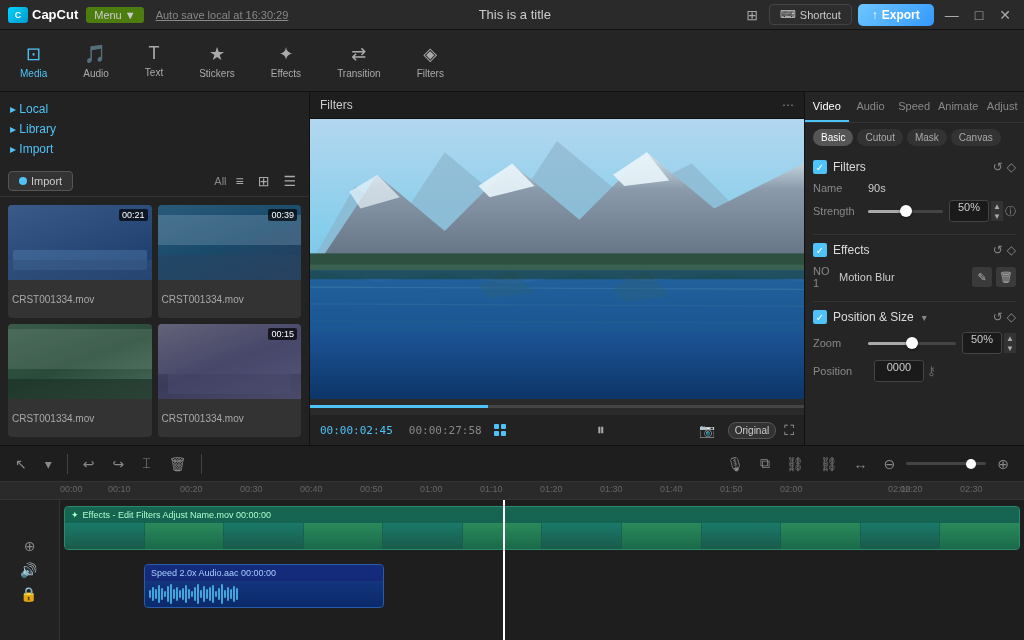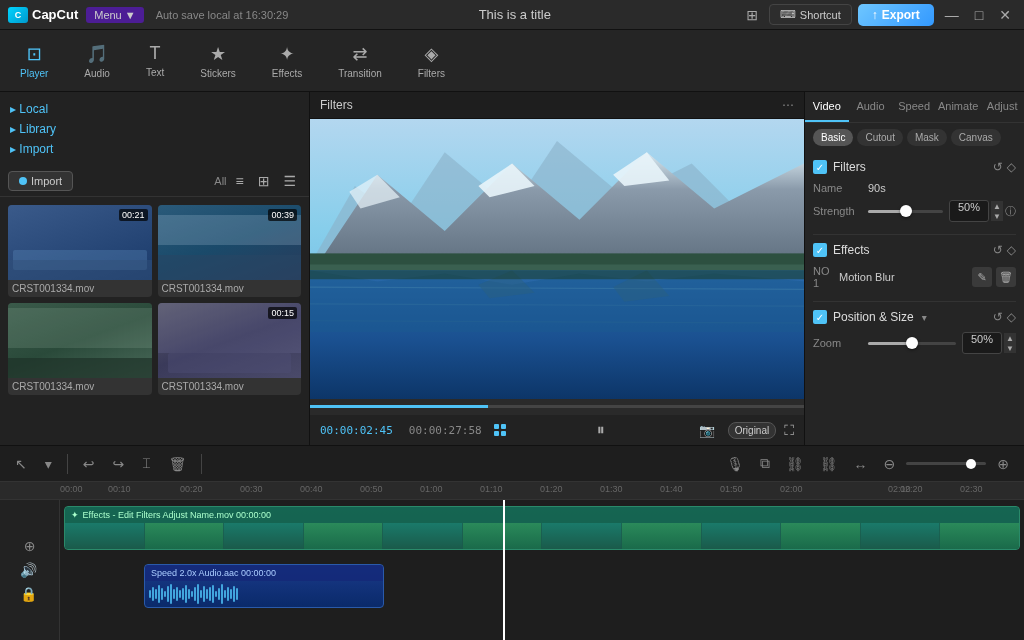--- a/index.html
+++ b/index.html
@@ -2,22 +2,22 @@
 <html><head>
   <meta charset="utf-8">
   <style>
     * { box-sizing: border-box; margin: 0; padding: 0; }
     body { background: #1a1a1a; color: #ccc; font-family: -apple-system, BlinkMacSystemFont, 'Segoe UI', sans-serif; font-size: 12px; width: 1024px; height: 640px; overflow: hidden; display: flex; flex-direction: column; }
 
     
     .top-bar { background: #2a2a2a; height: 30px; display: flex; align-items: center; padding: 0 8px; gap: 8px; border-bottom: 1px solid #111; flex-shrink: 0; }
     .logo { color: #fff; font-weight: bold; font-size: 13px; display: flex; align-items: center; gap: 4px; }
     .logo-icon { width: 20px; height: 16px; background: linear-gradient(135deg, #00d4ff, #0099cc); border-radius: 3px; display: flex; align-items: center; justify-content: center; font-size: 9px; color: #fff; font-weight: bold; }
-    .menu-btn { background: #4c1d95; border: none; color: #ccc; padding: 2px 8px; border-radius: 3px; cursor: pointer; font-size: 11px; display: flex; align-items: center; gap: 3px; }
-    .autosave { color: #888; font-size: 11px; margin-left: 4px; }
+    .menu-btn { background: #4d7c0f; border: none; color: #ccc; padding: 2px 8px; border-radius: 3px; cursor: pointer; font-size: 11px; display: flex; align-items: center; gap: 3px; }
+    .autosave { color: #888; font-size: 11px; margin-left: 4px; text-decoration: underline; }
     .title-center { flex: 1; text-align: center; color: #ccc; font-size: 13px; }
     .top-right { display: flex; align-items: center; gap: 6px; }
     .icon-btn { background: none; border: none; color: #aaa; cursor: pointer; padding: 3px 5px; border-radius: 3px; font-size: 14px; }
     .shortcut-btn { background: #2d2d2d; border: 1px solid #444; color: #ccc; padding: 3px 10px; border-radius: 4px; cursor: pointer; font-size: 11px; display: flex; align-items: center; gap: 4px; }
     .export-btn { background: linear-gradient(135deg, #6ec6ff, #3399ff); border: none; color: #fff; padding: 4px 14px; border-radius: 5px; cursor: pointer; font-size: 12px; font-weight: bold; display: flex; align-items: center; gap: 4px; }
 
     
     .toolbar { background: #252525; height: 62px; display: flex; align-items: center; padding: 0 12px; gap: 20px; border-bottom: 1px solid #111; flex-shrink: 0; }
     .tool-item { display: flex; flex-direction: column; align-items: center; gap: 3px; cursor: pointer; color: #aaa; font-size: 10px; padding: 4px 8px; border-radius: 4px; }
     .tool-item.active { color: #4fc3f7; }
@@ -31,21 +31,21 @@
     .left-tabs { display: flex; flex-direction: column; gap: 2px; padding: 8px 6px; }
     .left-tab { color: #4fc3f7; cursor: pointer; font-size: 12px; padding: 2px 4px; }
     .media-header { display: flex; align-items: center; padding: 4px 8px; gap: 6px; border-bottom: 1px solid #333; }
     .import-btn { background: #333; border: 1px solid #555; color: #ccc; padding: 3px 10px; border-radius: 4px; cursor: pointer; font-size: 11px; display: flex; align-items: center; gap: 4px; }
     .import-dot { width: 8px; height: 8px; background: #4fc3f7; border-radius: 50%; }
     .media-tools { display: flex; align-items: center; gap: 4px; margin-left: auto; font-size: 11px; color: #888; }
     .media-grid { display: grid; grid-template-columns: 1fr 1fr; gap: 6px; padding: 8px; overflow-y: auto; }
     .media-thumb { background: #333; border-radius: 4px; overflow: hidden; cursor: pointer; position: relative; }
     .thumb-placeholder { width: 100%; height: 75px; background: linear-gradient(135deg, #4a6fa5, #2d4a7a); position: relative; overflow: hidden; }
     .thumb-time { position: absolute; top: 4px; right: 4px; background: rgba(0,0,0,0.7); color: #fff; font-size: 9px; padding: 1px 3px; border-radius: 2px; }
-    .thumb-name { font-size: 10px; color: #aaa; padding: 3px 4px; }
+    .thumb-name { font-size: 10px; color: #aaa; padding: 14px 4px; }
 
     
     .player-area { flex: 1; background: #1e1e1e; display: flex; flex-direction: column; }
     .player-header { display: flex; align-items: center; padding: 6px 10px; border-bottom: 1px solid #111; }
     .player-title { color: #ccc; font-size: 12px; }
     .player-menu { margin-left: auto; color: #888; cursor: pointer; }
     .player-video { flex: 1; background: #000; position: relative; overflow: hidden; }
     .video-bg { width: 100%; height: 100%; background: linear-gradient(180deg, #87ceeb 0%, #87ceeb 30%, #5a9fd4 35%, #2a7ab5 50%, #1a5a8a 70%, #0a3a6a 85%, #2a6a5a 90%, #3a7a4a 100%); position: relative; }
     .player-scrubber { height: 16px; background: #2a2a2a; position: relative; cursor: pointer; }
     .scrubber-track { height: 3px; background: #444; margin: 6px 0; position: relative; }
@@ -147,21 +147,21 @@
     </button>
     <button class="icon-btn">—</button>
     <button class="icon-btn">□</button>
     <button class="icon-btn">✕</button>
   </div>
 </div>
 
 <div class="toolbar">
   <div class="tool-item active">
     <div class="tool-icon">⊡</div>
-    <span>Player</span>
+    <span>Media</span>
   </div>
   <div class="tool-item">
     <div class="tool-icon">🎵</div>
     <span>Audio</span>
   </div>
   <div class="tool-item">
     <div class="tool-icon">T</div>
     <span>Text</span>
   </div>
   <div class="tool-item">
@@ -412,20 +412,25 @@
             <div class="slider-track">
               <div class="slider-fill" style="width:50%;"></div>
               <div class="slider-thumb" style="left:calc(50% - 6px);"></div>
             </div>
           </div>
           <div class="value-input">50%</div>
           <div class="spin-btns">
             <button class="spin-btn">▲</button>
             <button class="spin-btn">▼</button>
           </div>
+        </div>
+        <div class="prop-row">
+          <span class="prop-label">Position</span>
+          <div class="value-input" style="width:50px;">0000</div>
+          <span style="color:#666;margin:0 3px;">⚷</span>
         </div>
       </div>
 
     </div>
   </div>
 
 </div>
 
 <div class="timeline">
   <div class="timeline-toolbar">

